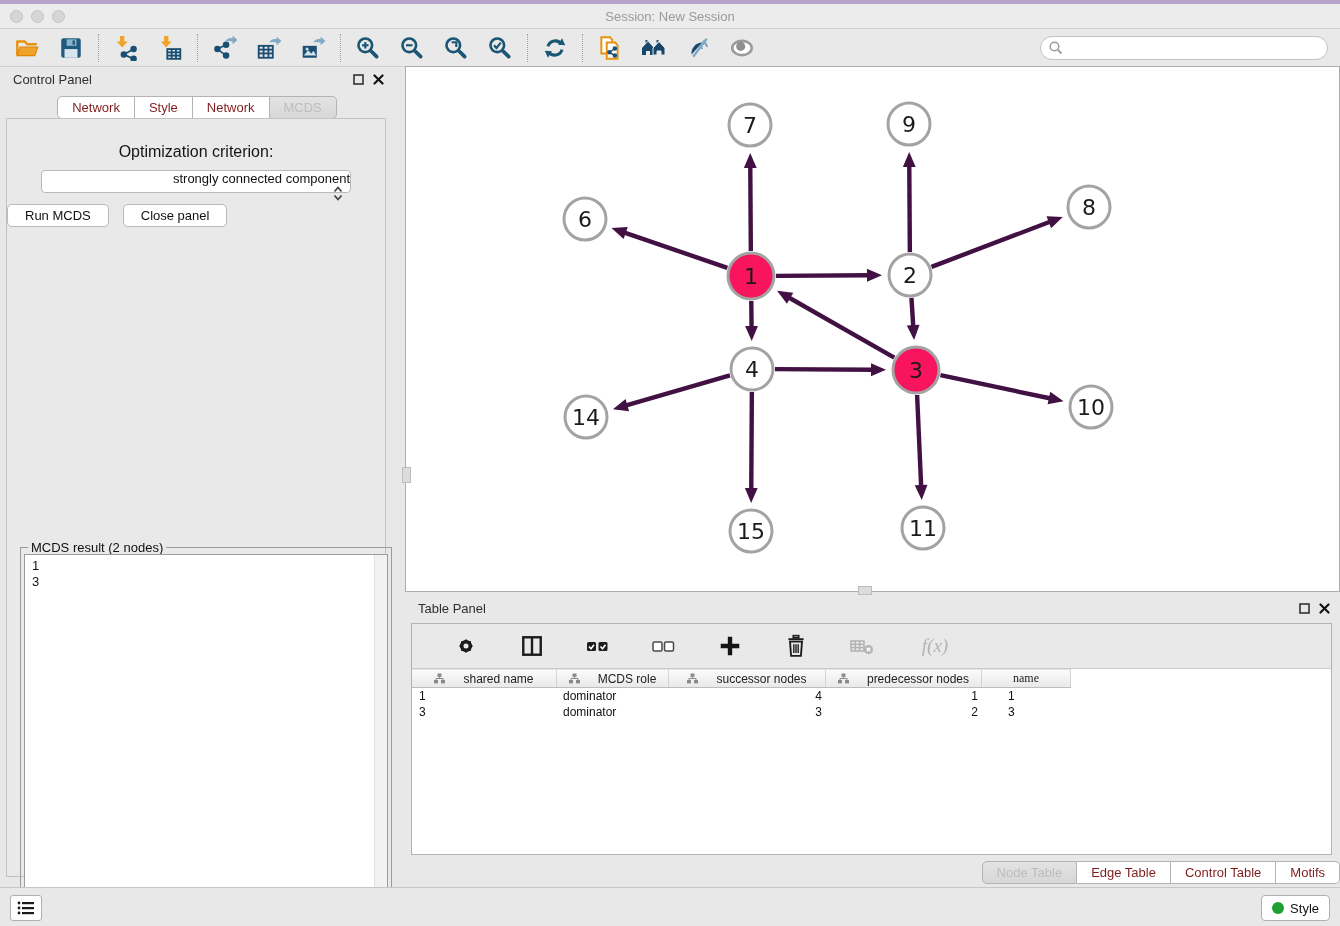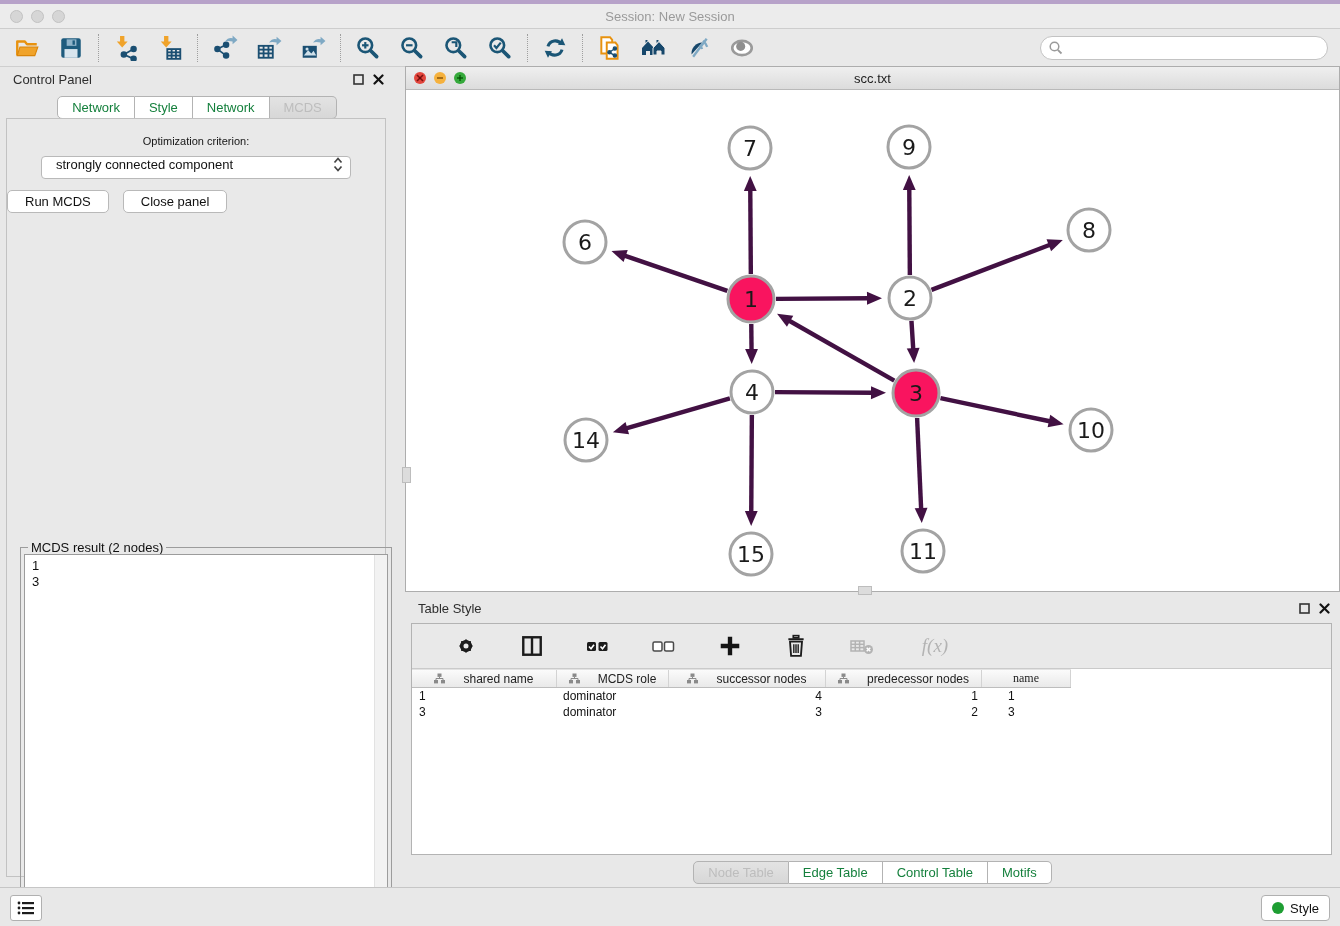--- a/index.html
+++ b/index.html
@@ -23,29 +23,29 @@
   #search-input{width:288px;height:24px;border:1px solid #c3c3c3;border-radius:12px;background:#fff;
     padding:0 10px 0 28px;font-size:13px;outline:none;box-sizing:border-box;}
   #search-icon{position:absolute;left:8px;top:4px;}
   
   #control-panel{position:absolute;left:0;top:66px;width:394px;height:814px;}
   .panel-head{height:27px;display:flex;align-items:center;}
   .panel-title{margin-left:13px;font-size:13px;color:#2e2e2e;}
   .panel-btns{margin-left:auto;display:flex;gap:9px;margin-right:10px;align-items:center;}
   #cp-tabs{position:absolute;left:0;top:30px;width:100%;display:flex;justify-content:center;}
   .seg{display:flex;}
-  .seg .tab{background:#fff;border:1px solid #b3b3b3;border-left:none;padding:3px 14px;font-size:13px;color:#15803d;}
+  .seg .tab{background:#fff;border:1px solid #b3b3b3;border-left:none;padding:3px 14px;font-size:13px;color:#7f1d1d;}
   .seg .tab:first-child{border-left:1px solid #b3b3b3;border-radius:5px 0 0 5px;}
   .seg .tab:last-child{border-radius:0 5px 5px 0;}
   .seg .tab.sel{background:linear-gradient(#e3e3e3,#d7d7d7);color:#bdbdbd;}
   #cp-box{position:absolute;left:6px;top:52px;width:380px;height:759px;border:1px solid #c2c2c2;
     background:#e9e9e9;box-sizing:border-box;}
-  #opt-label{text-align:center;margin-top:16px;font-size:11px;color:#151515;}
+  #opt-label{text-align:center;margin-top:24px;font-size:16px;color:#151515;}
   #mcds-select{margin:9px auto 0;width:310px;height:23px;background:#fff;border:1px solid #b9b9b9;
-    border-radius:4px;display:flex;align-items:flex-start;font-size:13px;color:#111;padding-left:14px;box-sizing:border-box;}
+    border-radius:4px;display:flex;align-items:flex-end;font-size:13px;color:#111;padding-left:20px;box-sizing:border-box;flex-direction:column;}
   #mcds-select .chev{margin-left:auto;margin-right:7px;}
   #cp-buttons{display:flex;justify-content:flex-start;gap:14px;margin-top:11px;}
   .aq-btn{background:#fff;border:1px solid #b9b9b9;border-radius:5px;padding:3px 17px;font-size:13px;color:#111;}
   #result-box{position:absolute;left:13px;top:428px;width:370px;height:382px;border:1px solid #9c9c9c;}
   #result-legend{position:absolute;left:7px;top:-8px;background:#e9e9e9;padding:0 3px;font-size:13px;color:#111;}
   #result-inner{position:absolute;left:3px;top:6px;right:3px;bottom:3px;background:#fff;border:1px solid #9c9c9c;
     font-size:13px;color:#111;}
   #result-lines{padding:3px 0 0 7px;line-height:16px;white-space:pre-line;}
   #result-scroll{position:absolute;right:0;top:0;bottom:0;width:12px;background:#f2f2f2;border-left:1px solid #e2e2e2;}
   
@@ -67,21 +67,21 @@
   #tbl-header{display:flex;height:19px;border-bottom:1px solid #bdbdbd;background:linear-gradient(#fbfbfb,#e9e9e9);
     width:659px;box-sizing:border-box;border-top:1px solid #e2e2e2;}
   .th{display:flex;align-items:center;justify-content:center;gap:18px;font-size:12px;color:#222;
     border-right:1px solid #d3d3d3;box-sizing:border-box;height:100%;}
   .tbl-row{display:flex;height:16px;font-size:12px;color:#111;align-items:center;width:659px;}
   .td{box-sizing:border-box;overflow:hidden;white-space:nowrap;}
   .al{padding-left:7px;text-align:left;}
   .al2{padding-left:6px;text-align:left;}
   .ar{padding-right:4px;text-align:right;}
   .aname{padding-left:26px;text-align:left;}
-  #tp-tabs{position:absolute;left:0;right:0;bottom:4px;display:flex;justify-content:center;}
+  #tp-tabs{position:absolute;left:0;right:0;bottom:4px;display:flex;justify-content:flex-end;}
   
   #statusbar{position:absolute;left:0;bottom:0;width:1340px;height:38px;background:#e8e8e8;border-top:1px solid #c6c6c6;}
   #list-btn{position:absolute;left:10px;top:7px;width:30px;height:24px;background:#fff;border:1px solid #b0b0b0;
     border-radius:3px;display:flex;align-items:center;justify-content:center;}
   #memory-btn{position:absolute;right:10px;top:7px;height:24px;background:#fff;border:1px solid #b0b0b0;
     border-radius:4px;display:flex;align-items:center;gap:6px;padding:0 10px;font-size:13px;color:#111;}
   #memory-dot{width:12px;height:12px;border-radius:50%;background:#1e9e33;}
 </style>
 </head>
 <body class="noselect">
@@ -305,46 +305,20 @@
       <div id="result-inner">
         <div id="result-lines">1
 3</div>
         <div id="result-scroll"></div>
       </div>
     </div>
   </div>
 </div>
 
 <div id="net-window">
-  <div id="net-titlebar">
-    <div class="tl-group" style="margin-left:8px;gap:8px;">
-      <span class="ntl" style="background:#e2463d">
-          <svg width="8" height="8" viewBox="0 0 8 8">
-            <g stroke="rgba(90,0,0,.75)" stroke-width="1.6">
-              <line x1="1" y1="1" x2="7" y2="7"></line>
-              <line x1="7" y1="1" x2="1" y2="7"></line>
-            </g>
-          </svg>
-        </span>
-      <span class="ntl" style="background:#f5b13d">
-          <svg width="8" height="8" viewBox="0 0 8 8">
-            <line x1="1" y1="4" x2="7" y2="4" stroke="rgba(120,70,0,.8)" stroke-width="1.6"></line>
-          </svg>
-        </span>
-      <span class="ntl" style="background:#35a93b">
-          <svg width="8" height="8" viewBox="0 0 8 8">
-            <g stroke="rgba(0,80,0,.8)" stroke-width="1.6">
-              <line x1="1" y1="4" x2="7" y2="4"></line>
-              <line x1="4" y1="1" x2="4" y2="7"></line>
-            </g>
-          </svg>
-        </span>
-    </div>
-    <div id="net-title">scc.txt</div>
-  </div>
   <div id="net-canvas">
     <svg id="graph-svg" width="933" height="501" viewBox="0 0 933 501">
         <line x1="344.8344407165797" y1="184.00054820353708" x2="344.27151722480926" y2="98.9991009461992" stroke="#421143" stroke-width="4.4"></line>
         <polygon points="344.1854263974307,85.99938601203849 350.6846216273774,100.95667391336065 337.8849023075884,101.04144026647182" fill="#421143"></polygon>
         <line x1="321.35509953567447" y1="200.88096791285207" x2="217.7776367614939" y2="165.3152126229226" stroke="#421143" stroke-width="4.4"></line>
         <polygon points="205.48228852004462,161.09331593760567 221.74770101294982,159.91164067102707 217.59075658433008,172.01782970876175" fill="#421143"></polygon>
         <line x1="369.99950557220126" y1="208.8427704052063" x2="463.00081086158997" y2="208.25785653546168" stroke="#421143" stroke-width="4.4"></line>
         <polygon points="476.0005537591346,208.17609714616896 461.0411011920811,214.6703083295287 460.9605996395467,201.87056147656168" fill="#421143"></polygon>
         <line x1="345.26880166528525" y1="233.9985548715269" x2="345.55916526893225" y2="261.00237001069587" stroke="#421143" stroke-width="4.4"></line>
         <polygon points="345.69894213488055,274.0016185438899 339.13803108859855,259.07129884728676 351.9372911828203,258.93367239466073" fill="#421143"></polygon>
@@ -391,21 +365,21 @@
         <circle cx="517" cy="461" r="21" fill="#ffffff" stroke="#a3a3a3" stroke-width="3"></circle>
         <text x="517" y="461" text-anchor="middle" dy="0.36em" font-family="&quot;DejaVu Sans&quot;, sans-serif" font-size="22" fill="#1a1a1a">11</text>
       </svg>
   </div>
   <div id="grip-left"></div>
   <div id="grip-bottom"></div>
 </div>
 
 <div id="table-panel">
   <div class="panel-head">
-    <span class="panel-title">Table Style</span>
+    <span class="panel-title">Table Panel</span>
     <span class="panel-btns">
       <span><svg width="11" height="11" viewBox="0 0 11 11">
             <rect x="1" y="1" width="9" height="9" fill="none" stroke="#333" stroke-width="1.6"></rect>
           </svg></span>
       <span><svg width="11" height="11" viewBox="0 0 11 11">
             <g stroke="#111" stroke-width="2.2" stroke-linecap="round">
               <line x1="1.5" y1="1.5" x2="9.5" y2="9.5"></line>
               <line x1="9.5" y1="1.5" x2="1.5" y2="9.5"></line>
             </g>
           </svg></span>

